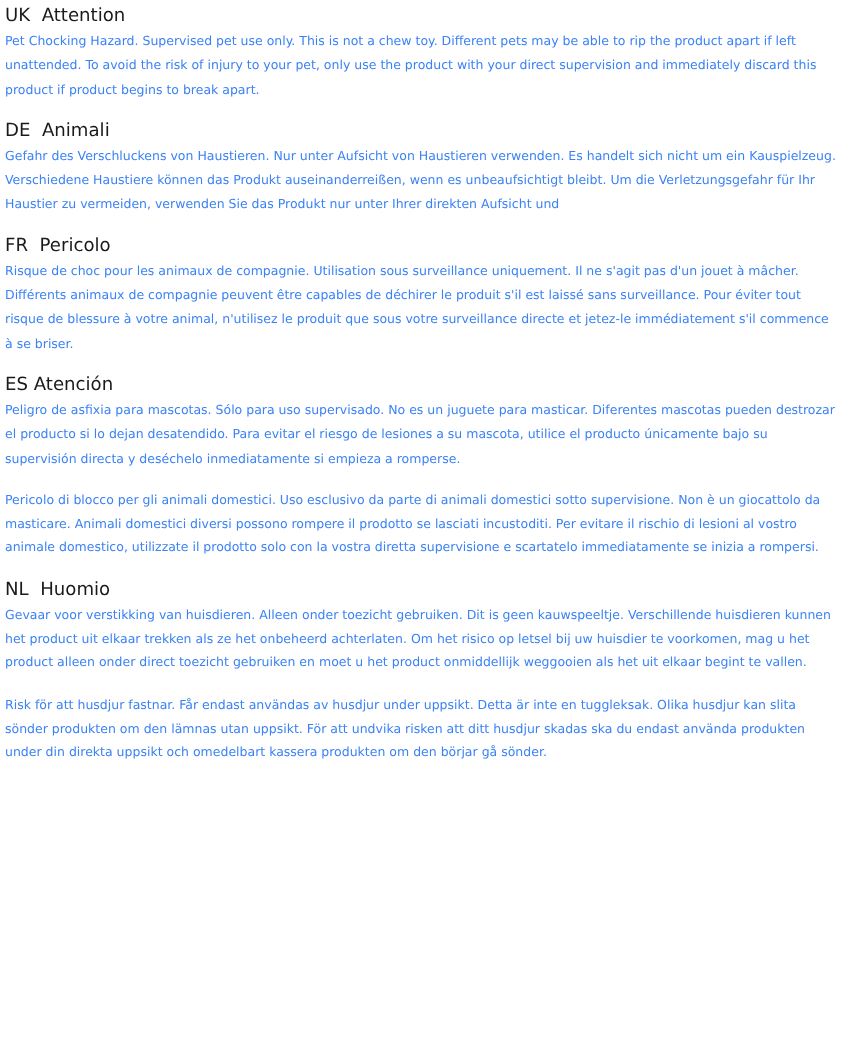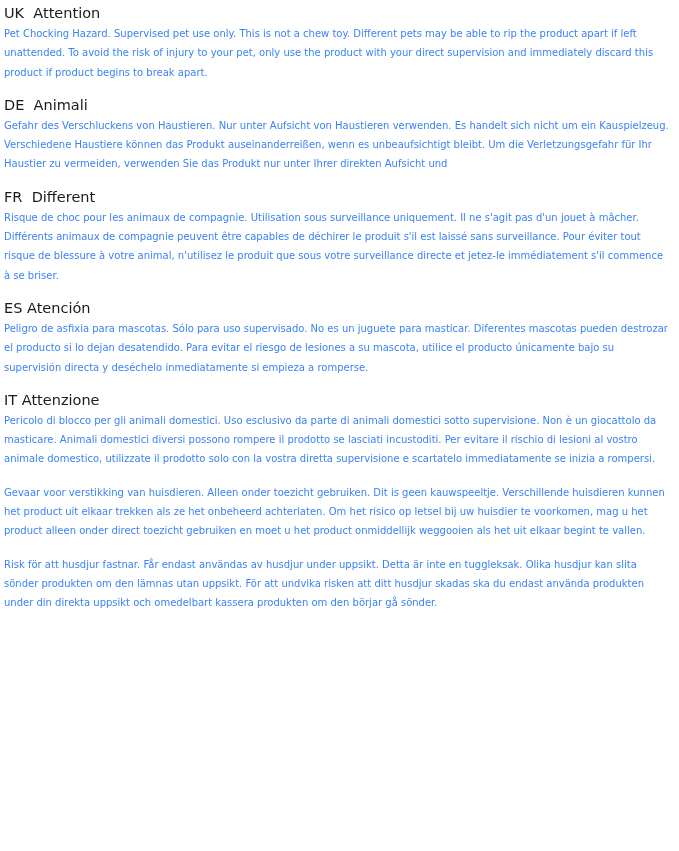--- a/index.html
+++ b/index.html
@@ -51,35 +51,35 @@
     <div class="heading">UK  Attention</div>
     <div class="body-text">Pet Chocking Hazard. Supervised pet use only. This is not a chew toy.  Different pets may be able to rip the product apart if left unattended. To avoid the risk of injury to your pet, only use the product with your direct supervision and immediately discard this product if product begins to break apart.</div>
   </div>
 
   <div class="section">
     <div class="heading">DE  Animali</div>
     <div class="body-text">Gefahr des Verschluckens von Haustieren. Nur unter Aufsicht von Haustieren verwenden. Es handelt sich nicht um ein Kauspielzeug.  Verschiedene Haustiere können das Produkt auseinanderreißen, wenn es unbeaufsichtigt bleibt. Um die Verletzungsgefahr für Ihr Haustier zu vermeiden, verwenden Sie das Produkt nur unter Ihrer direkten Aufsicht und</div>
   </div>
 
   <div class="section">
-    <div class="heading">FR  Different</div>
+    <div class="heading">FR  Pericolo</div>
     <div class="body-text">Risque de choc pour les animaux de compagnie. Utilisation sous surveillance uniquement. Il ne s'agit pas d'un jouet à mâcher.  Différents animaux de compagnie peuvent être capables de déchirer le produit s'il est laissé sans surveillance. Pour éviter tout risque de blessure à votre animal, n'utilisez le produit que sous votre surveillance directe et jetez-le immédiatement s'il commence à se briser.</div>
   </div>
 
   <div class="section gap-after">
     <div class="heading">ES Atención</div>
     <div class="body-text">Peligro de asfixia para mascotas. Sólo para uso supervisado. No es un juguete para masticar.  Diferentes mascotas pueden destrozar el producto si lo dejan desatendido. Para evitar el riesgo de lesiones a su mascota, utilice el producto únicamente bajo su supervisión directa y deséchelo inmediatamente si empieza a romperse.</div>
   </div>
 
   <div class="section">
-    <div class="heading">IT Attenzione</div>
     <div class="body-text">Pericolo di blocco per gli animali domestici. Uso esclusivo da parte di animali domestici sotto supervisione. Non è un giocattolo da masticare.  Animali domestici diversi possono rompere il prodotto se lasciati incustoditi. Per evitare il rischio di lesioni al vostro animale domestico, utilizzate il prodotto solo con la vostra diretta supervisione e scartatelo immediatamente se inizia a rompersi.</div>
   </div>
 
   <div class="section">
+    <div class="heading">NL  Huomio</div>
     <div class="body-text">Gevaar voor verstikking van huisdieren. Alleen onder toezicht gebruiken. Dit is geen kauwspeeltje.  Verschillende huisdieren kunnen het product uit elkaar trekken als ze het onbeheerd achterlaten. Om het risico op letsel bij uw huisdier te voorkomen, mag u het product alleen onder direct toezicht gebruiken en moet u het product onmiddellijk weggooien als het uit elkaar begint te vallen.</div>
   </div>
 
   <div class="section">
     <div class="body-text">Risk för att husdjur fastnar. Får endast användas av husdjur under uppsikt. Detta är inte en tuggleksak.  Olika husdjur kan slita sönder produkten om den lämnas utan uppsikt. För att undvika risken att ditt husdjur skadas ska du endast använda produkten under din direkta uppsikt och omedelbart kassera produkten om den börjar gå sönder.</div>
   </div>
 
 </div>
 
 </body></html>

